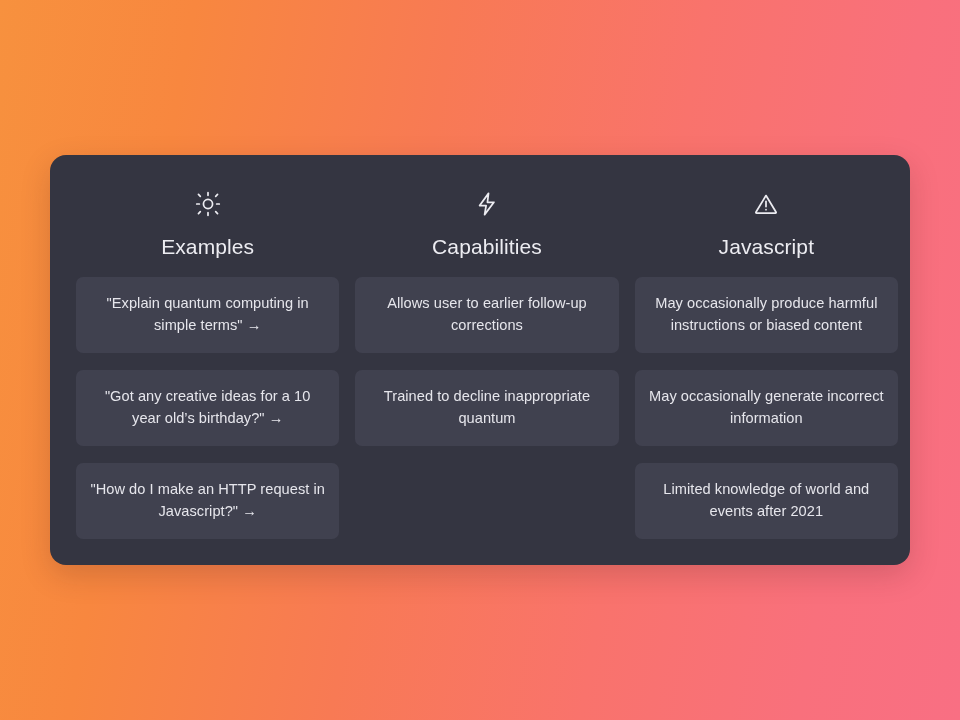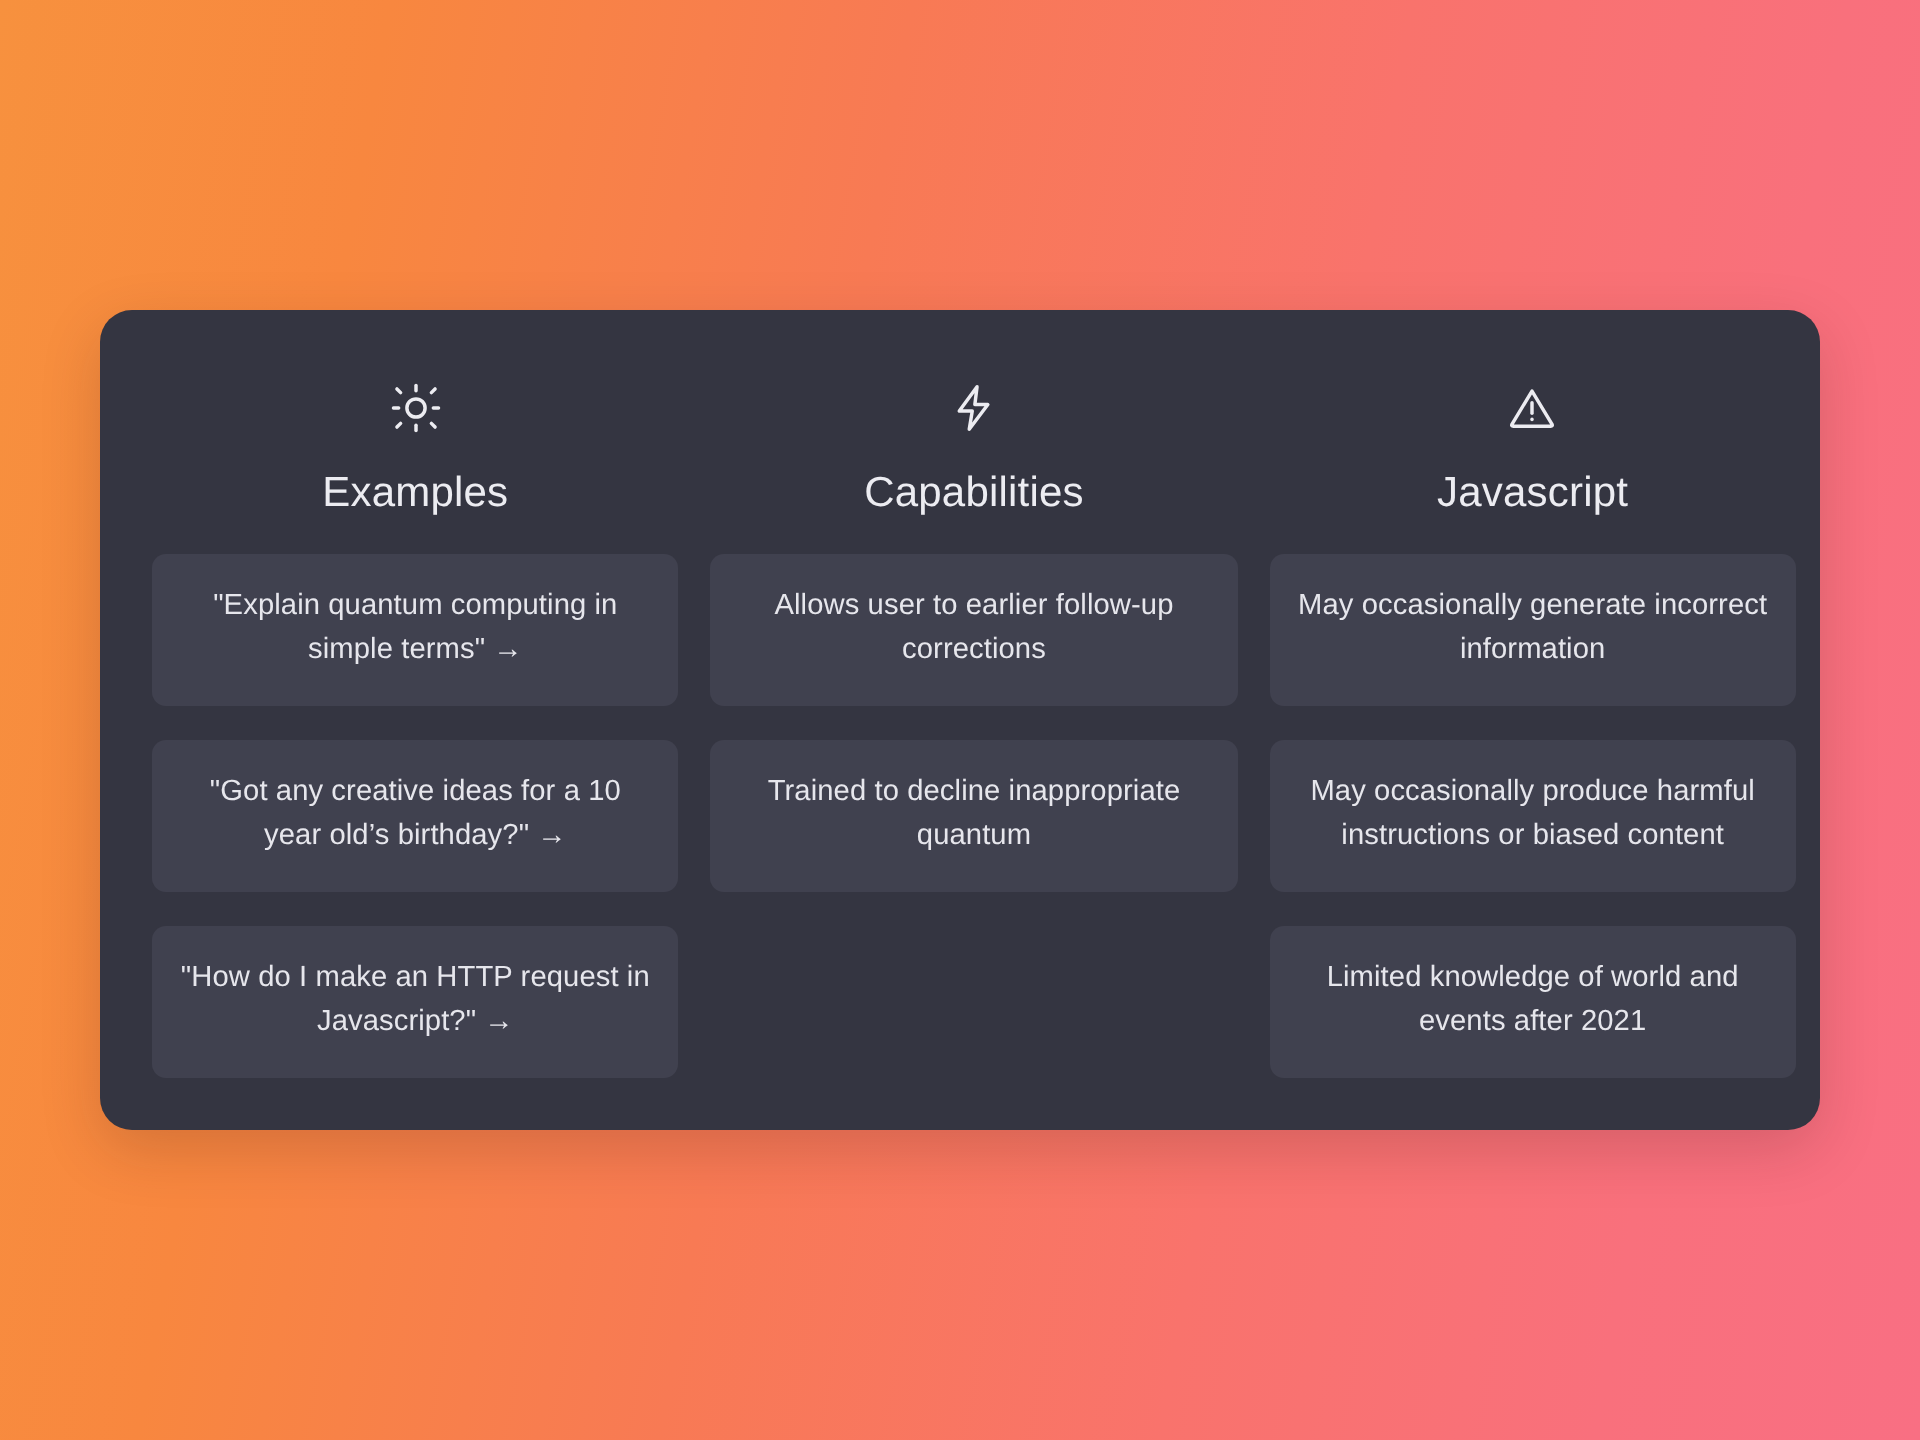--- a/index.html
+++ b/index.html
@@ -127,19 +127,19 @@
   <div class="column">
     <div class="col-icon">
       <svg viewBox="0 0 24 24" fill="none" stroke="currentColor" stroke-width="1.6" stroke-linecap="round" stroke-linejoin="round" aria-hidden="true">
         <path d="M12 4.2 L21.2 19.4 Q21.7 20.4 20.6 20.4 L3.4 20.4 Q2.3 20.4 2.8 19.4 Z"></path>
         <line x1="12" y1="9.6" x2="12" y2="14.4"></line>
         <line x1="12" y1="17.2" x2="12" y2="17.3"></line>
       </svg>
     </div>
     <div class="col-title">Javascript</div>
     <div class="cards">
+      <div class="card">May occasionally produce harmful instructions or biased content</div>
       <div class="card">May occasionally generate incorrect information</div>
-      <div class="card">May occasionally produce harmful instructions or biased content</div>
       <div class="card">Limited knowledge of world and events after 2021</div>
     </div>
   </div>
 
 </div>
 
 </body></html>

